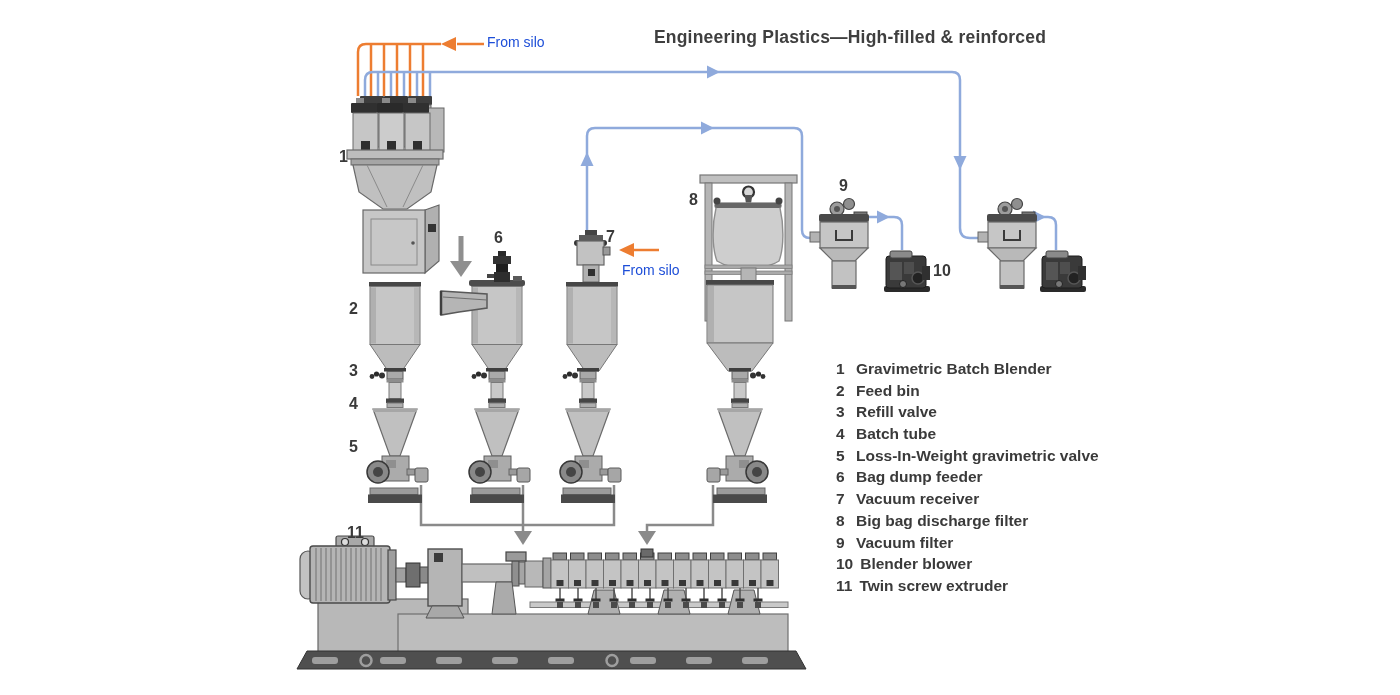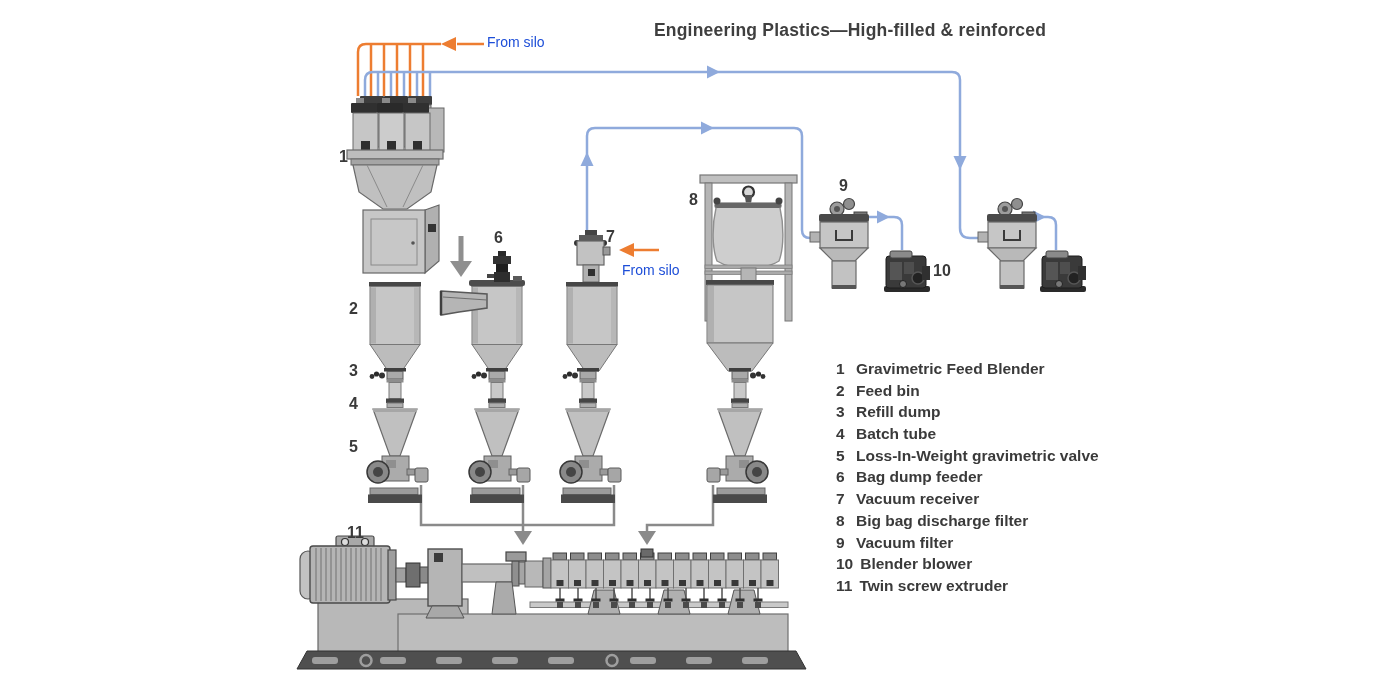--- a/index.html
+++ b/index.html
@@ -1,19 +1,19 @@
 <!DOCTYPE html>
 <html><head>
 <meta charset="utf-8">
 <style>
   html,body{margin:0;padding:0;background:#ffffff;}
   .canvas{position:relative;width:1400px;height:695px;background:#ffffff;overflow:hidden;
           font-family:"Liberation Sans","DejaVu Sans",sans-serif;color:#3a3a3a;}
   .canvas svg{position:absolute;left:0;top:0;}
-  .title{position:absolute;left:560px;top:20px;width:580px;text-align:center;
+  .title{position:absolute;left:560px;top:27px;width:580px;text-align:center;
          font-size:17.5px;font-weight:700;color:#3f3f3f;letter-spacing:.2px;}
   .annot{position:absolute;font-size:14px;font-weight:400;color:#1d4ed8;white-space:nowrap;}
   .callout{position:absolute;font-size:16px;font-weight:600;color:#3a3a3a;}
   .legend{position:absolute;left:836px;top:358px;font-size:15.5px;font-weight:600;color:#3a3a3a;}
   .legend .row{display:flex;height:21.7px;line-height:21.7px;white-space:nowrap;}
   .legend .num{min-width:13px;margin-right:7px;}
 </style>
 </head>
 <body>
 
@@ -429,29 +429,29 @@
 <div class="callout" style="left:494px;top:229px;">6</div>
 <div class="callout" style="left:606px;top:228px;">7</div>
 <div class="callout" style="left:689px;top:191px;">8</div>
 <div class="callout" style="left:839px;top:177px;">9</div>
 <div class="callout" style="left:933px;top:262px;">10</div>
 <div class="callout" style="left:347px;top:524px;">11</div>
 
 <div class="legend">
   <div class="row">
     <span class="num">1</span>
-    <span>Gravimetric Feed Blender</span>
+    <span>Gravimetric Batch Blender</span>
       </div>
   <div class="row">
     <span class="num">2</span>
     <span>Feed bin</span>
       </div>
   <div class="row">
     <span class="num">3</span>
-    <span>Refill dump</span>
+    <span>Refill valve</span>
       </div>
   <div class="row">
     <span class="num">4</span>
     <span>Batch tube</span>
       </div>
   <div class="row">
     <span class="num">5</span>
     <span>Loss-In-Weight gravimetric valve</span>
       </div>
   <div class="row">

